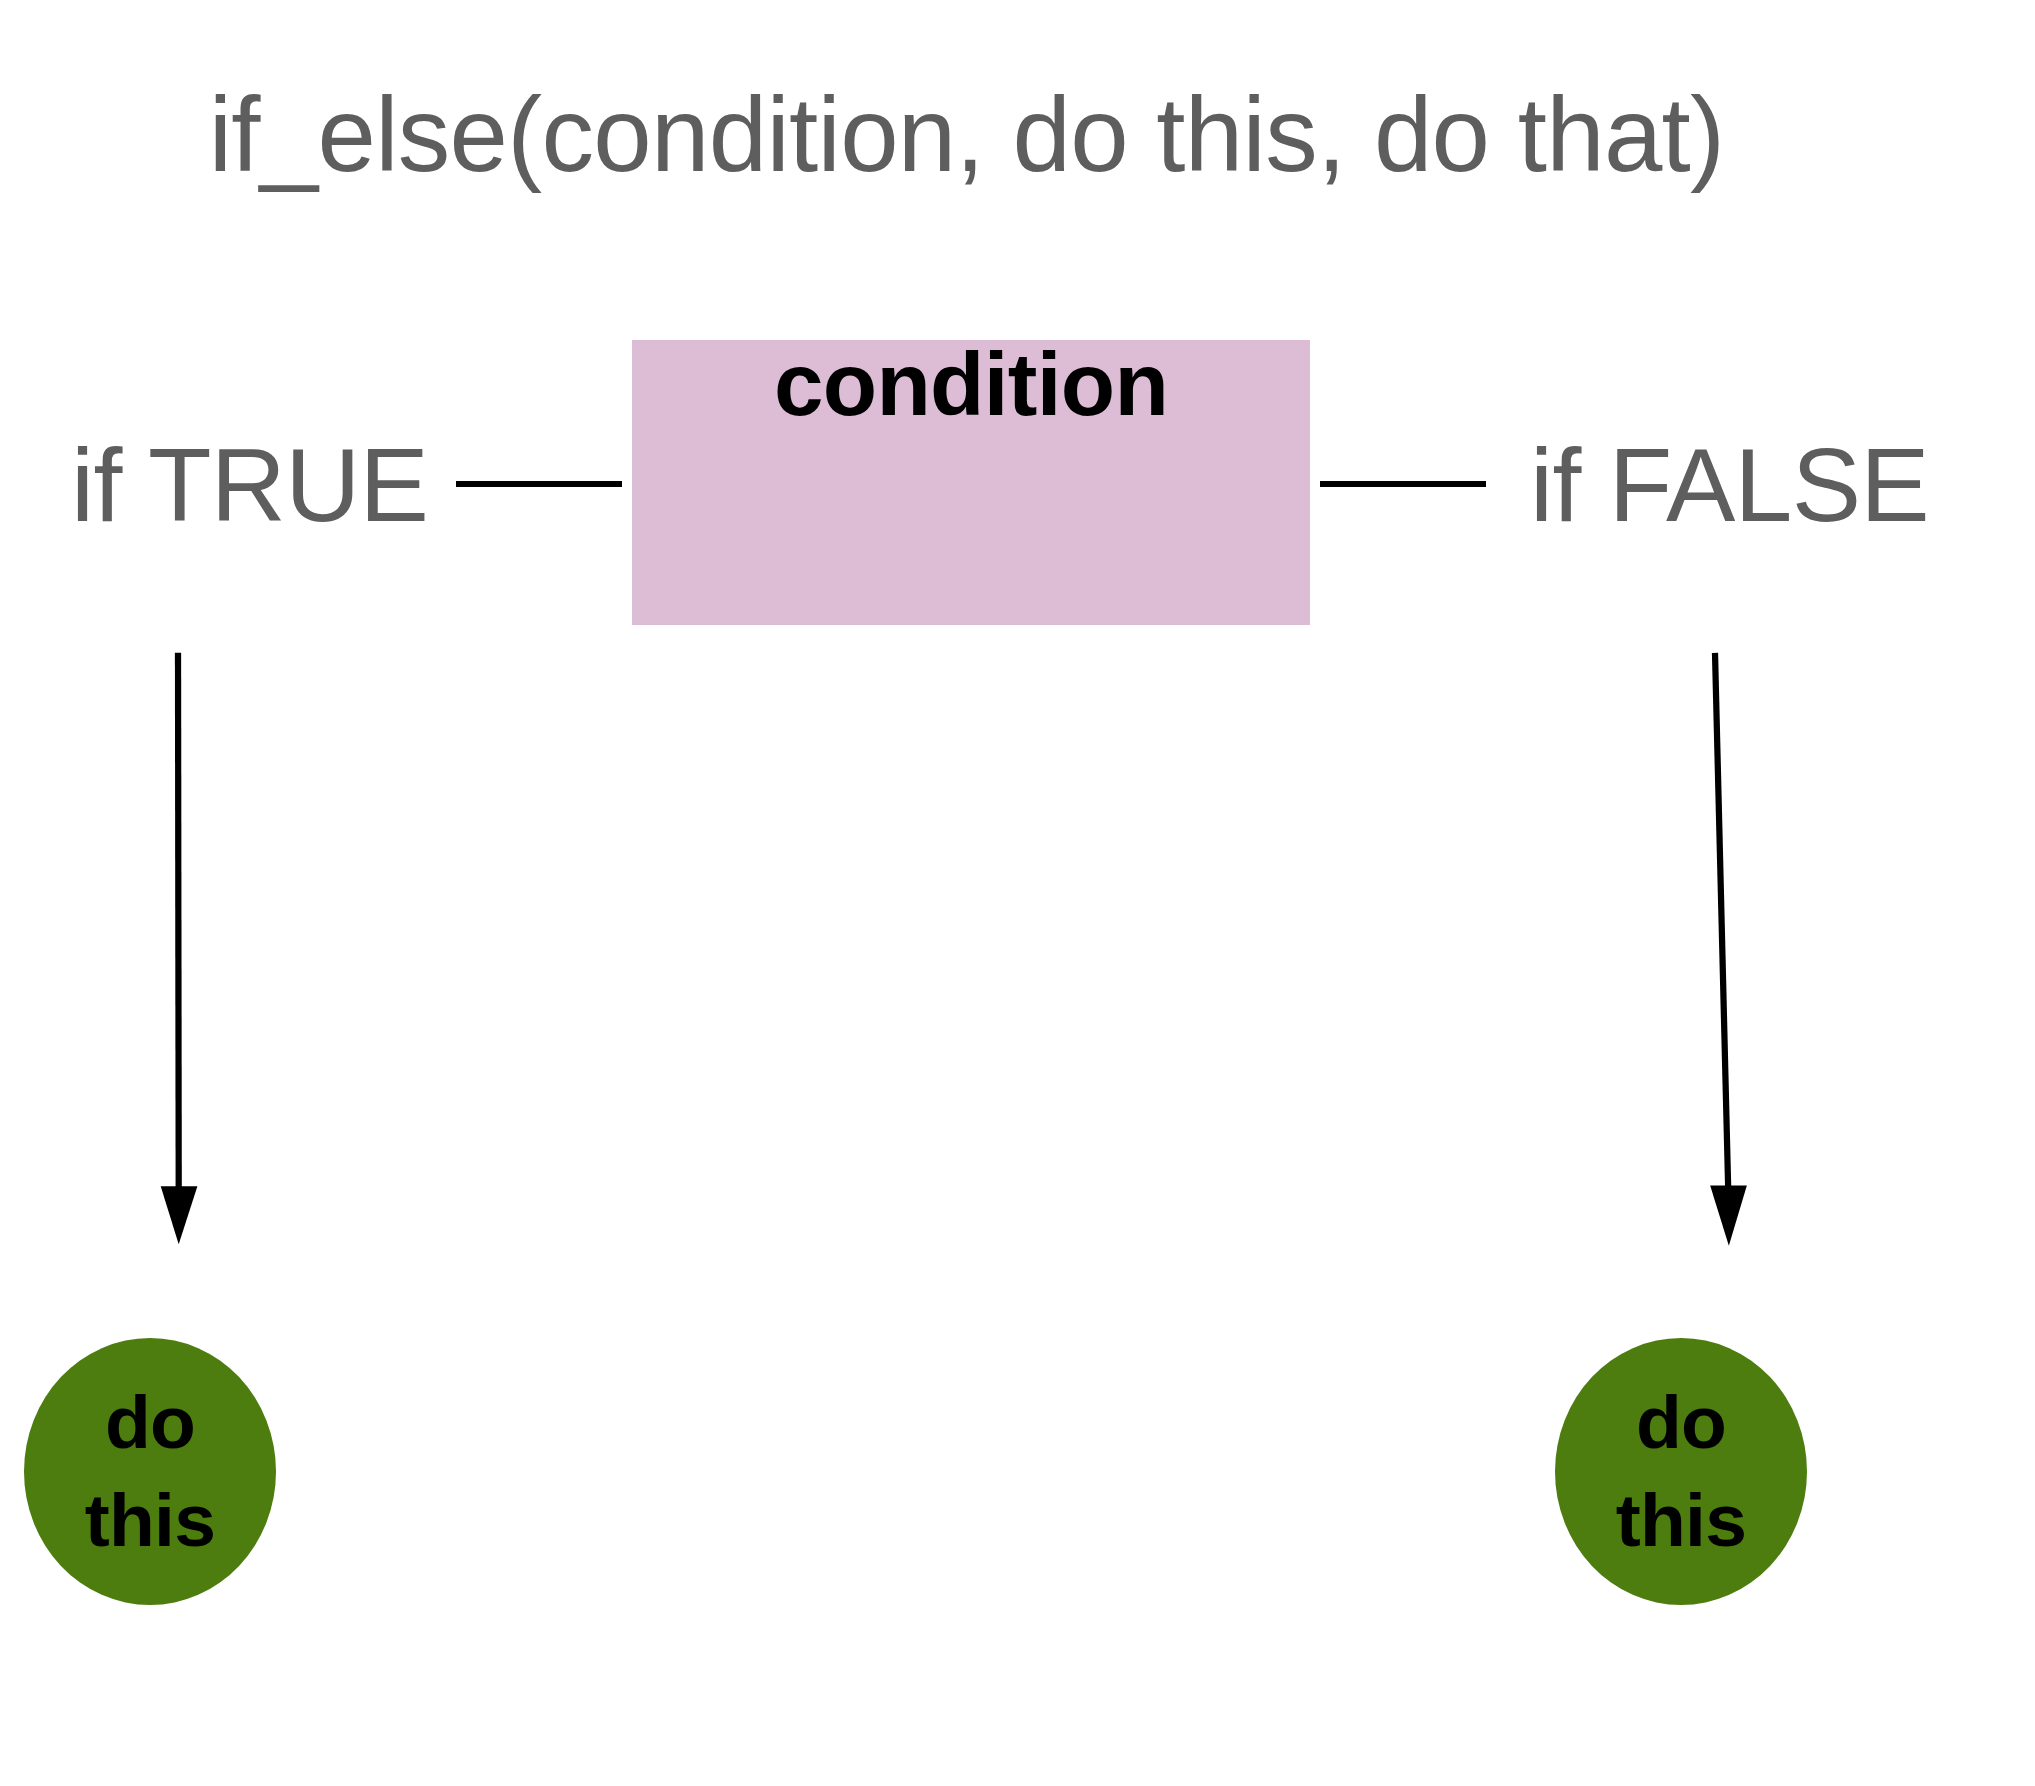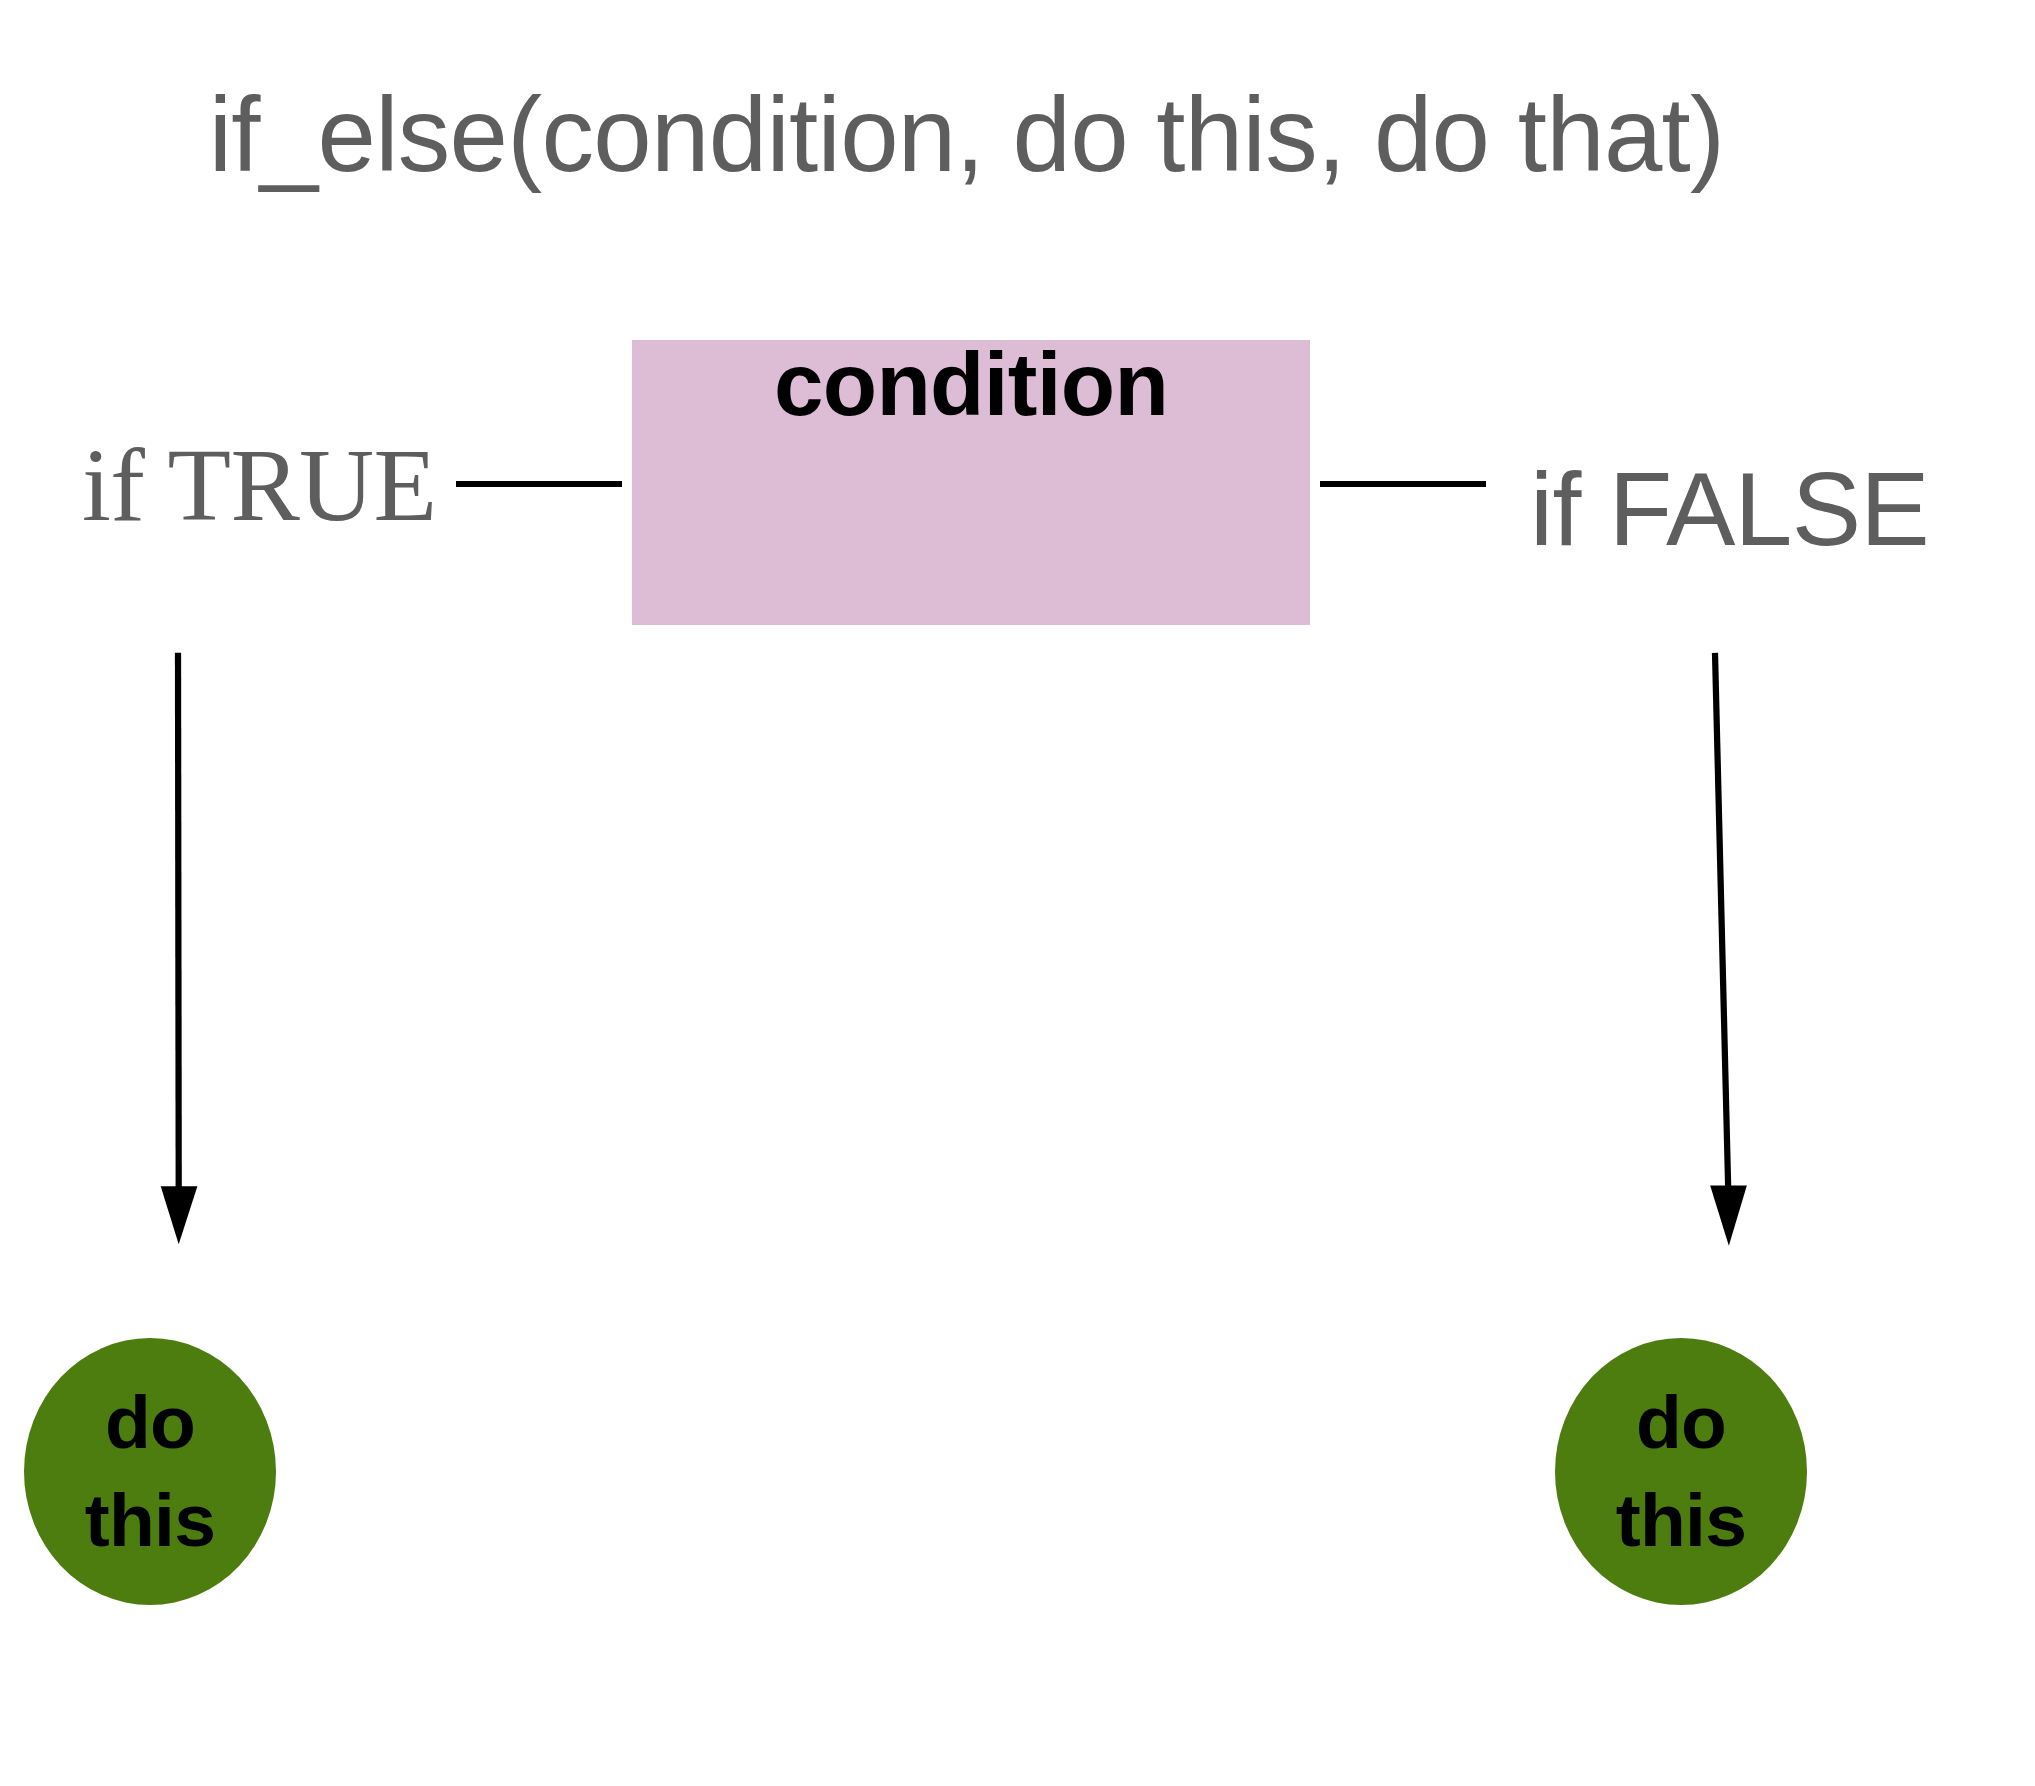--- a/index.html
+++ b/index.html
@@ -62,27 +62,26 @@
     position: absolute;
     font-family: "Liberation Sans", sans-serif;
     font-size: 104px;
     font-weight: 400;
     color: #5e5e5e;
     line-height: 1;
     white-space: nowrap;
     letter-spacing: -0.7px;
   }
   .branch-label.left {
-    left: 82px;
+    left: 71px;
     top: 433px;
-    font-family: Liberation Serif, serif;
   }
   .branch-label.right {
     left: 1530px;
-    top: 457px;
+    top: 433px;
   }
 
   
   .connector {
     position: absolute;
     height: 5.5px;
     background: #000000;
     top: 481px;
   }
   .connector.left  { left: 456px;  width: 166px; }

